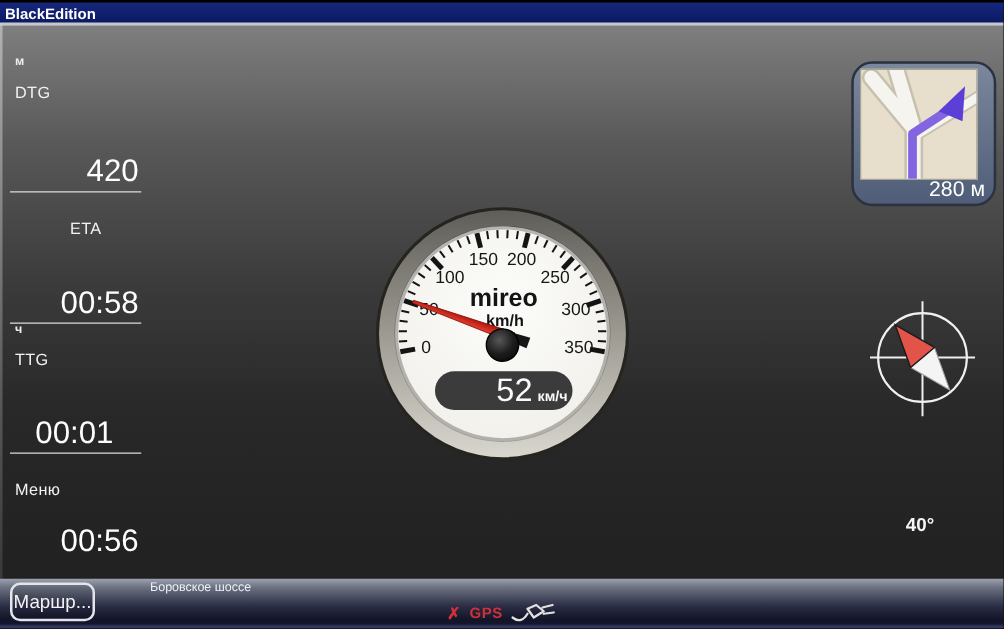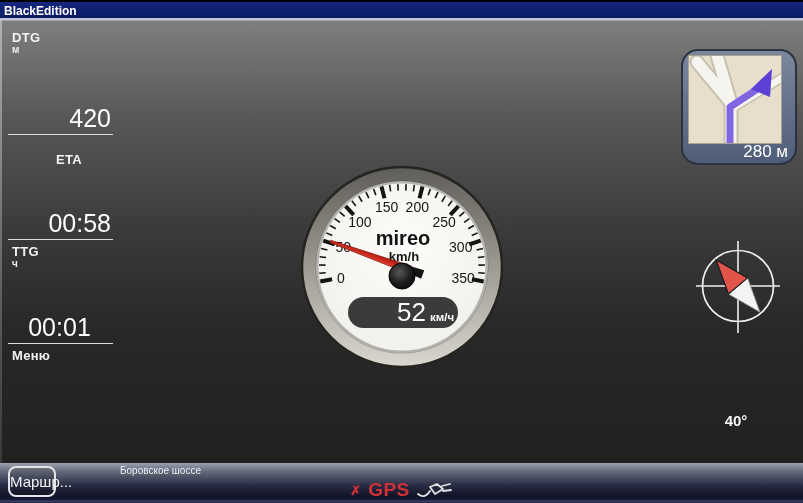--- a/index.html
+++ b/index.html
@@ -19,27 +19,27 @@
   
   .main{
     position:absolute;left:0;top:18px;width:803px;height:445px;
     background:linear-gradient(#c3c7d3 0,#c3c7d3 2px,#7e7e7e 3px,#585858 22%,#3a3a3a 48%,#282828 70%,#212121 100%);
   }
   .main .edge-light{
     position:absolute;left:0;top:2px;bottom:0;width:2px;
     background:linear-gradient(rgba(220,220,220,.55),rgba(130,130,130,.25));
   }
   
-  .metric-label{position:absolute;left:12px;font-size:13px;font-weight:bold;color:#f2f2f2;letter-spacing:.3px;}
+  .metric-label{position:absolute;left:12px;font-size:13px;font-weight:normal;color:#f2f2f2;letter-spacing:.3px;margin-top:36px;}
   .metric-unit{position:absolute;left:12px;font-size:10px;font-weight:bold;color:#ededed;}
   .metric-value{
     position:absolute;left:8px;width:105px;height:33px;line-height:33px;
     font-size:25px;color:#fdfdfd;text-align:right;padding-right:2px;
   }
-  .metric-value.lined{border-bottom:1px solid #dcdcdc;}
+  .metric-value.lined{border-bottom:1px solid #dcdcdc;margin-top:19px;}
   
   .gauge{position:absolute;left:296px;top:143px;width:212px;height:212px;}
   .gauge text{font-family:"Liberation Sans",sans-serif;}
   
   .navbox{
     position:absolute;left:681px;top:31px;width:116px;height:116px;
     background:linear-gradient(#7b879c,#4f5d78);
     border:2px solid #2c3340;border-radius:17px;
   }
   .navbox .mapwrap{
@@ -62,23 +62,23 @@
   }
   .street{
     position:absolute;left:120px;right:120px;top:2px;text-align:left;
     font-size:10px;color:#eef0f5;
   }
   .gpsrow{
     position:absolute;left:120px;right:120px;top:18px;height:18px;
     display:flex;align-items:center;justify-content:center;gap:7px;
   }
   .gps-x{font-size:13px;font-weight:bold;color:#d03038;}
-  .gps-label{font-size:19px;font-weight:bold;color:#d03038;letter-spacing:.5px;}
+  .gps-label{font-size:12px;font-weight:bold;color:#d03038;letter-spacing:.5px;}
   .btn-route{
-    position:absolute;left:8px;top:3px;width:48px;height:31px;
+    position:absolute;left:8px;top:3px;width:68px;height:31px;
     border:2px solid #e4e4ea;border-radius:8px;background:rgba(0,0,0,.08);
     font-size:15px;color:#f2f2f4;text-align:center;line-height:27px;cursor:pointer;
   }
   .btn-menu{
     position:absolute;right:5px;top:4px;width:57px;height:32px;
     border:1px solid #14780a;border-radius:7px;
     background:linear-gradient(#55cf40,#2db01c 45%,#1d9a0e);
     box-shadow:inset 0 1px 0 rgba(255,255,255,.5);
     font-size:16px;color:#fff;text-align:center;line-height:30px;cursor:pointer;
     text-shadow:0 1px 1px rgba(0,0,0,.35);
@@ -93,28 +93,29 @@
     <span>BlackEdition</span>
   </div>
 
   <div class="main">
     <div class="edge-light"></div>
 
     <div class="metric-label" style="top:12px;">DTG</div>
     <div class="metric-unit" style="top:26px;">м</div>
     <div class="metric-value lined" style="top:84px;">420</div>
 
-    <div class="metric-label" style="top:134px;padding-left:44px;">ETA</div>
+    <div class="metric-label" style="top:121px;padding-left:44px;">ETA</div>
     <div class="metric-value lined" style="top:189px;">00:58</div>
 
     <div class="metric-label" style="top:226px;">TTG</div>
     <div class="metric-unit" style="top:240px;">ч</div>
     <div class="metric-value lined" style="top:293px;text-align:center;">00:01</div>
 
     <div class="metric-label" style="top:330px;">Меню</div>
+    <div class="metric-value" style="top:399px;">00:56</div>
 
     <svg id="gauge-svg" class="gauge" viewBox="-106 -106 212 212">
       <defs>
         <linearGradient id="ringGrad" x1="0" y1="0" x2="0" y2="1">
           <stop offset="0" stop-color="#5f5d58"></stop>
           <stop offset="0.45" stop-color="#97948c"></stop>
           <stop offset="1" stop-color="#d9d7cf"></stop>
         </linearGradient>
         <radialGradient id="faceGrad" cx="0.5" cy="0.38" r="0.75">
           <stop offset="0" stop-color="#fcfcfa"></stop>

